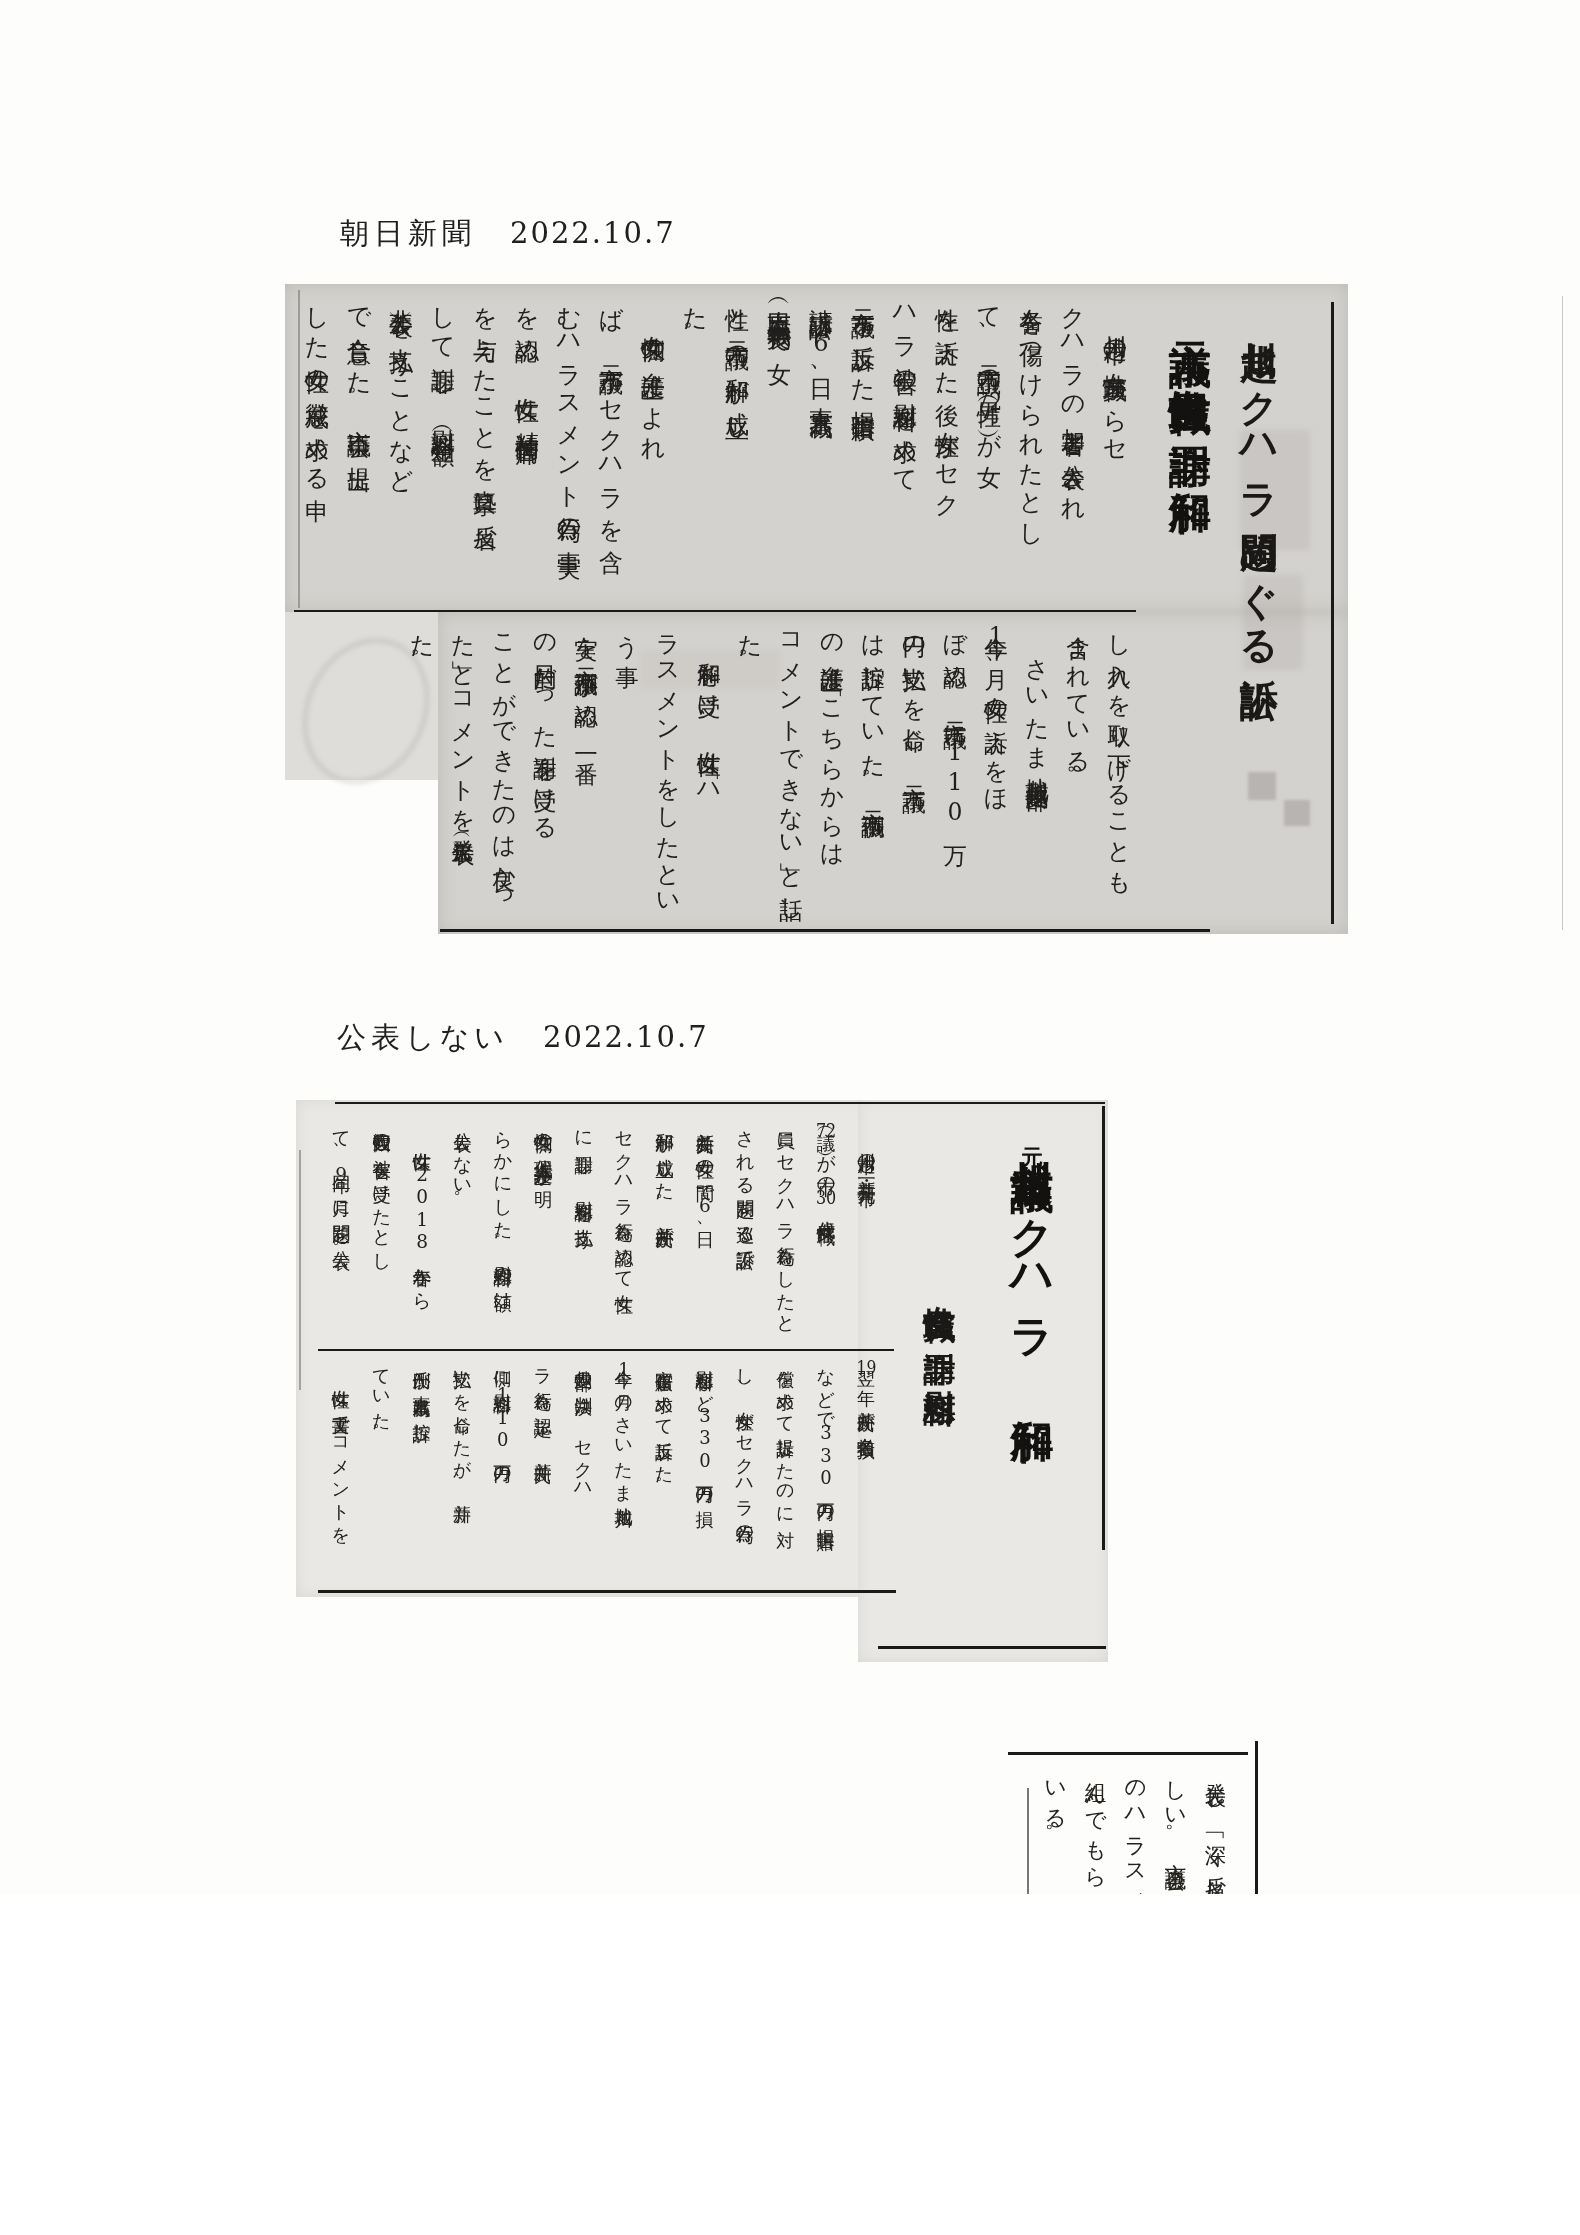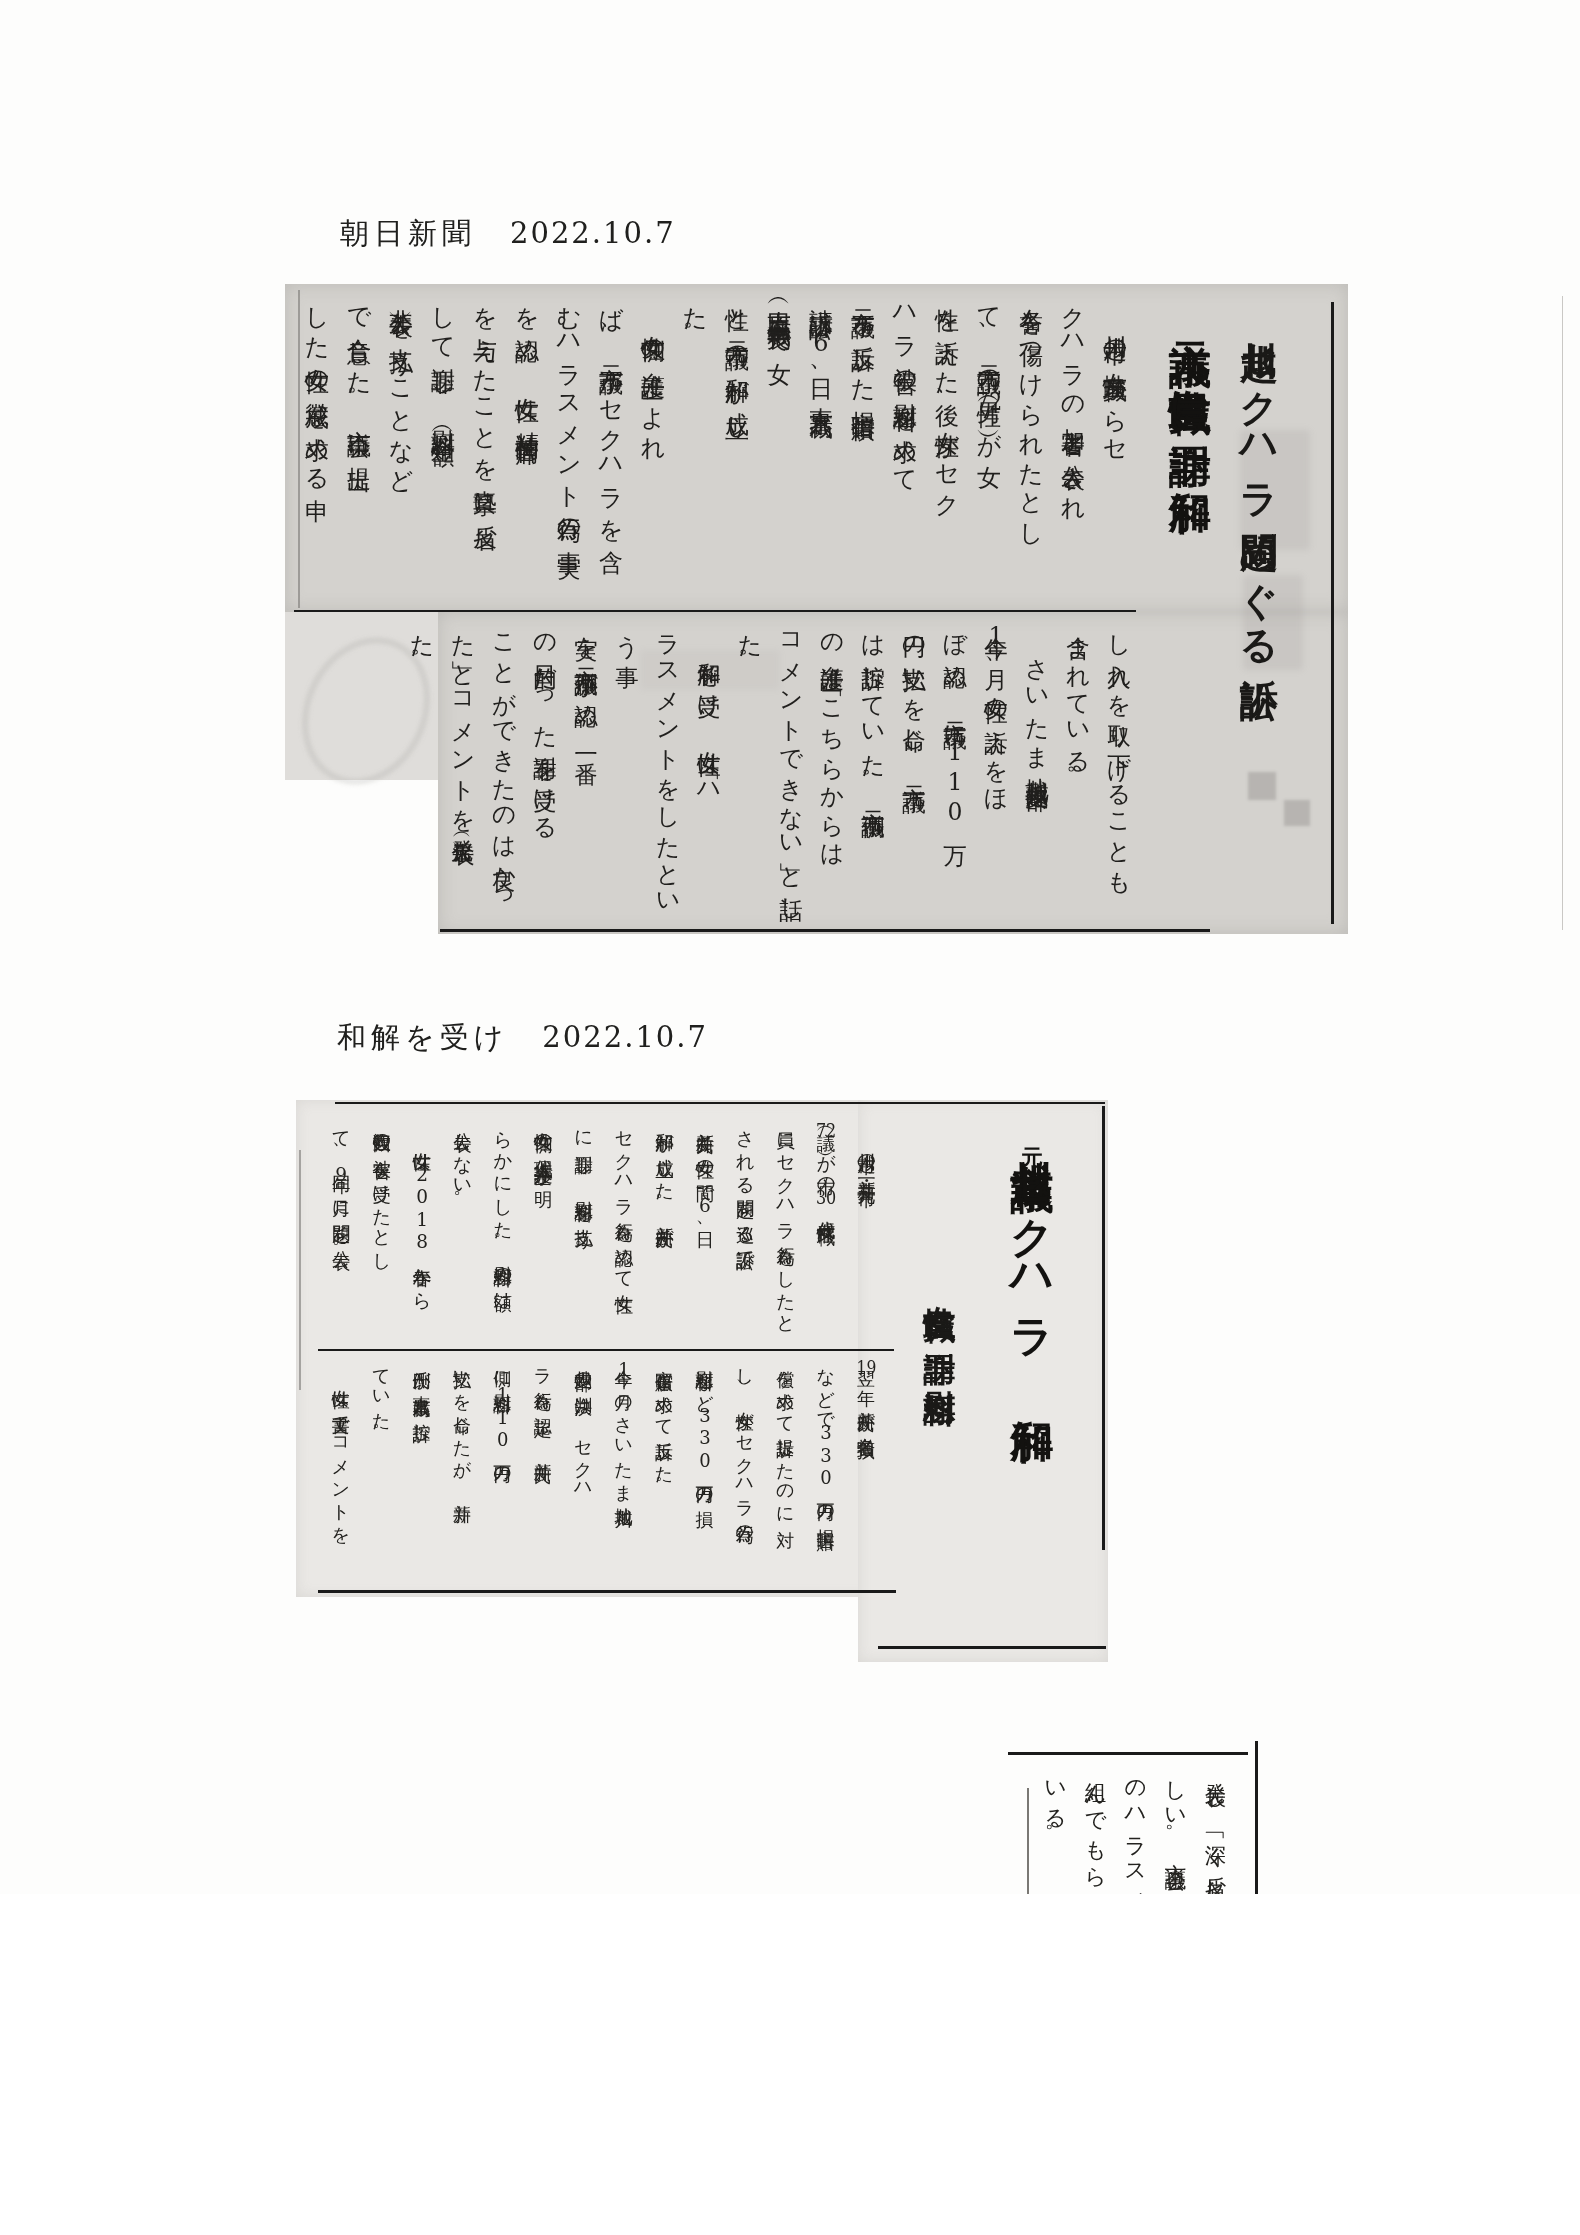--- a/index.html
+++ b/index.html
@@ -108,21 +108,21 @@
         <div class="tcol">実を元市議側が認め、一番</div>
         <div class="tcol">の目的だった謝罪を受ける</div>
         <div class="tcol">ことができたのは良かっ</div>
         <div class="tcol">た」とコメントを発表し</div>
         <div class="tcol">た。</div>
       </div>
     <div class="abs vtext a-byline" style="left:450px;top:826px;height:100px;">（永沼仁）</div>
   </div>
 
   <div class="abs scan-label" style="left:337px;top:1018px;">
-    <span>和解を受け</span><span class="date">2022.10.7</span>
+    <span>公表しない</span><span class="date">2022.10.7</span>
   </div>
 
   <div>
     <div class="abs paper-y" style="left:296px;top:1100px;width:812px;height:497px;"></div>
     <div class="abs paper-y" style="left:858px;top:1100px;width:250px;height:562px;"></div>
 
     <div class="abs rule" style="left:335px;top:1102px;width:770px;height:2px;"></div>
     <div class="abs rule-soft" style="left:299px;top:1150px;width:2px;height:240px;opacity:.6;"></div>
     <div class="abs rule" style="left:318px;top:1349px;width:576px;height:2px;"></div>
     <div class="abs rule" style="left:318px;top:1590px;width:578px;height:3px;"></div>

